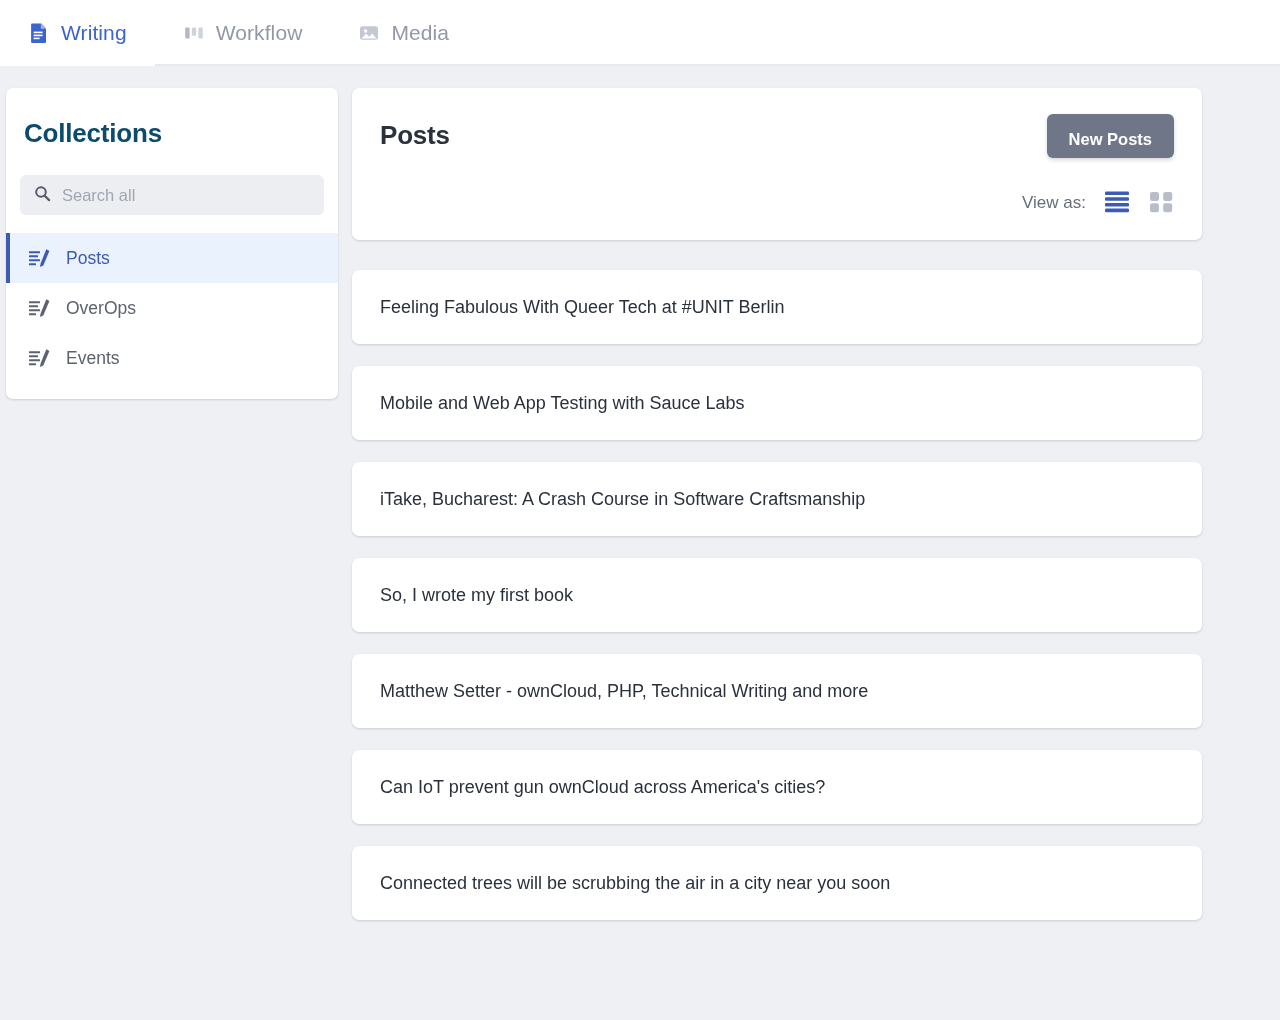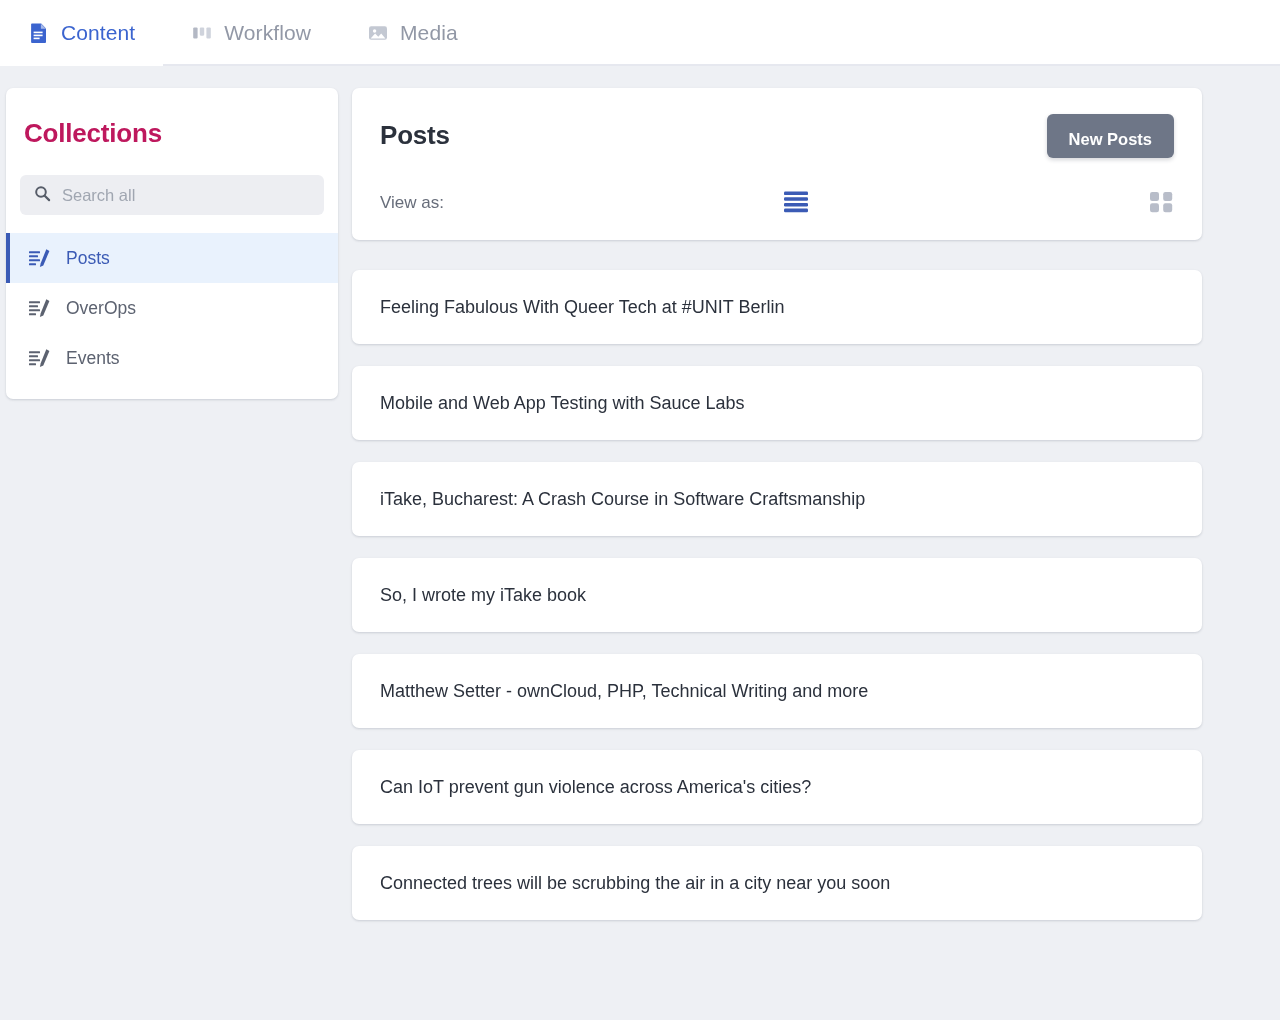--- a/index.html
+++ b/index.html
@@ -69,21 +69,21 @@
   .card {
     background: #ffffff;
     border-radius: 7px;
     box-shadow: 0 1px 3px rgba(22,30,50,0.10), 0 1px 2px rgba(22,30,50,0.06);
   }
 
   .sidebar-card { padding: 0 0 16px 0; overflow: hidden; }
   .collections-title {
     font-size: 26px;
     font-weight: bold;
-    color: #be185d;
+    color: #0c4a6e;
     padding: 30px 0 0 18px;
     letter-spacing: -0.2px;
   }
 
   .search-wrap {
     margin: 26px 14px 18px 14px;
     background: #edeef2;
     border-radius: 6px;
     height: 40px;
     display: flex;
@@ -144,21 +144,21 @@
     font-size: 16.5px;
     font-weight: bold;
     padding: 16px 22px;
     height: 44px;
     cursor: pointer;
     box-shadow: 0 2px 4px rgba(22,30,50,0.18);
   }
   .viewas-row {
     display: flex;
     align-items: center;
-    justify-content: space-between;
+    justify-content: flex-end;
     gap: 18px;
     margin-top: 30px;
   }
   .viewas-label { font-size: 17px; color: #676d7a; }
   .view-toggle { cursor: pointer; display: block; }
 
   .post-list { margin-top: 30px; display: flex; flex-direction: column; gap: 22px; }
   .post-card {
     height: 74px;
     display: flex;
@@ -176,21 +176,21 @@
   <div class="tab active">
     <span class="tab-icon">
       <svg viewBox="0 0 22 22" width="22" height="22" aria-hidden="true">
         <path d="M4 1.6h9.2L18 6.4V20a.9.9 0 0 1-.9.9H4a.9.9 0 0 1-.9-.9V2.5A.9.9 0 0 1 4 1.6z" fill="#3b64cf"></path>
         <path d="M12.9 1.8v4.9h4.9" fill="#ffffff" opacity="0.55"></path>
         <rect x="5.6" y="9.6" width="9" height="1.6" fill="#ffffff"></rect>
         <rect x="5.6" y="12.6" width="9" height="1.6" fill="#ffffff"></rect>
         <rect x="5.6" y="15.6" width="6" height="1.6" fill="#ffffff"></rect>
       </svg>
     </span>
-    <span class="tab-label">Content</span>
+    <span class="tab-label">Writing</span>
   </div>
 
   <div class="tab">
     <span class="tab-icon">
       <svg viewBox="0 0 22 22" width="22" height="22" aria-hidden="true">
         <rect x="2.2" y="5.5" width="4.4" height="11" rx="1.1" fill="#b3b8c4"></rect>
         <rect x="8.8" y="5.5" width="4.4" height="8.2" rx="1.1" fill="#cfd3dc"></rect>
         <rect x="15.4" y="5.5" width="4.4" height="11" rx="1.1" fill="#cfd3dc"></rect>
       </svg>
     </span>
@@ -304,27 +304,27 @@
       <div class="card post-card">
         <span class="post-title">Feeling Fabulous With Queer Tech at #UNIT Berlin</span>
       </div>
       <div class="card post-card">
         <span class="post-title">Mobile and Web App Testing with Sauce Labs</span>
       </div>
       <div class="card post-card">
         <span class="post-title">iTake, Bucharest: A Crash Course in Software Craftsmanship</span>
       </div>
       <div class="card post-card">
-        <span class="post-title">So, I wrote my iTake book</span>
+        <span class="post-title">So, I wrote my first book</span>
       </div>
       <div class="card post-card">
         <span class="post-title">Matthew Setter - ownCloud, PHP, Technical Writing and more</span>
       </div>
       <div class="card post-card">
-        <span class="post-title">Can IoT prevent gun violence across America's cities?</span>
+        <span class="post-title">Can IoT prevent gun ownCloud across America's cities?</span>
       </div>
       <div class="card post-card">
         <span class="post-title">Connected trees will be scrubbing the air in a city near you soon</span>
       </div>
 
     </div>
 
   </div>
 </div>
 

